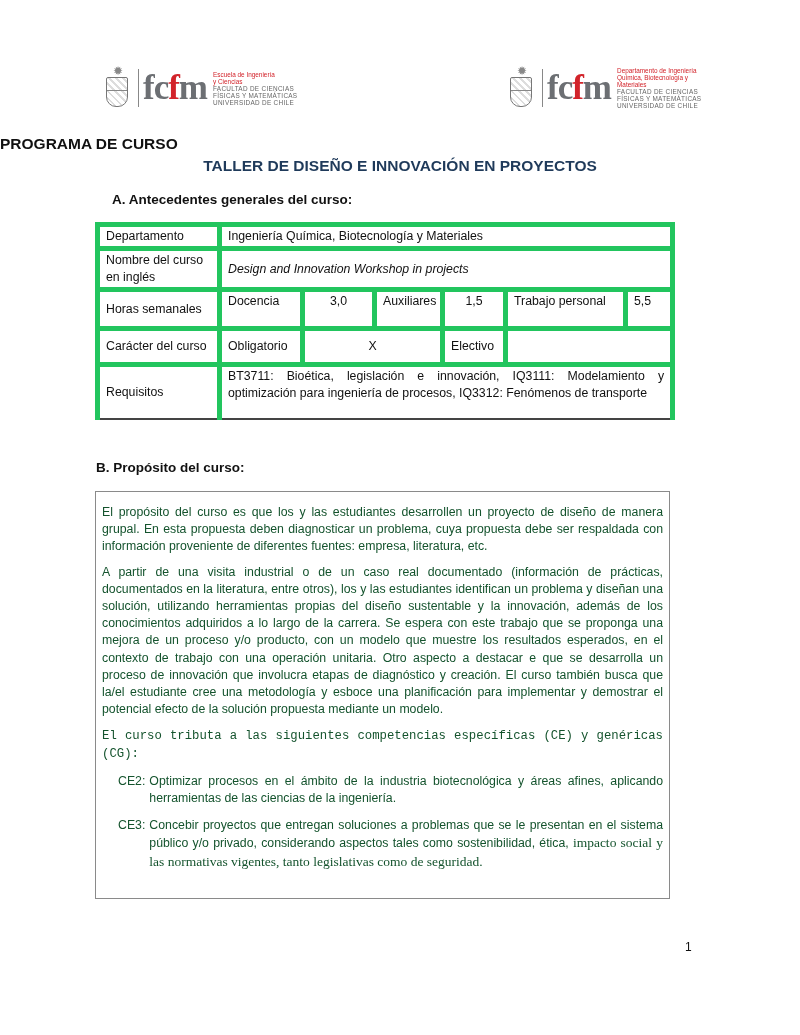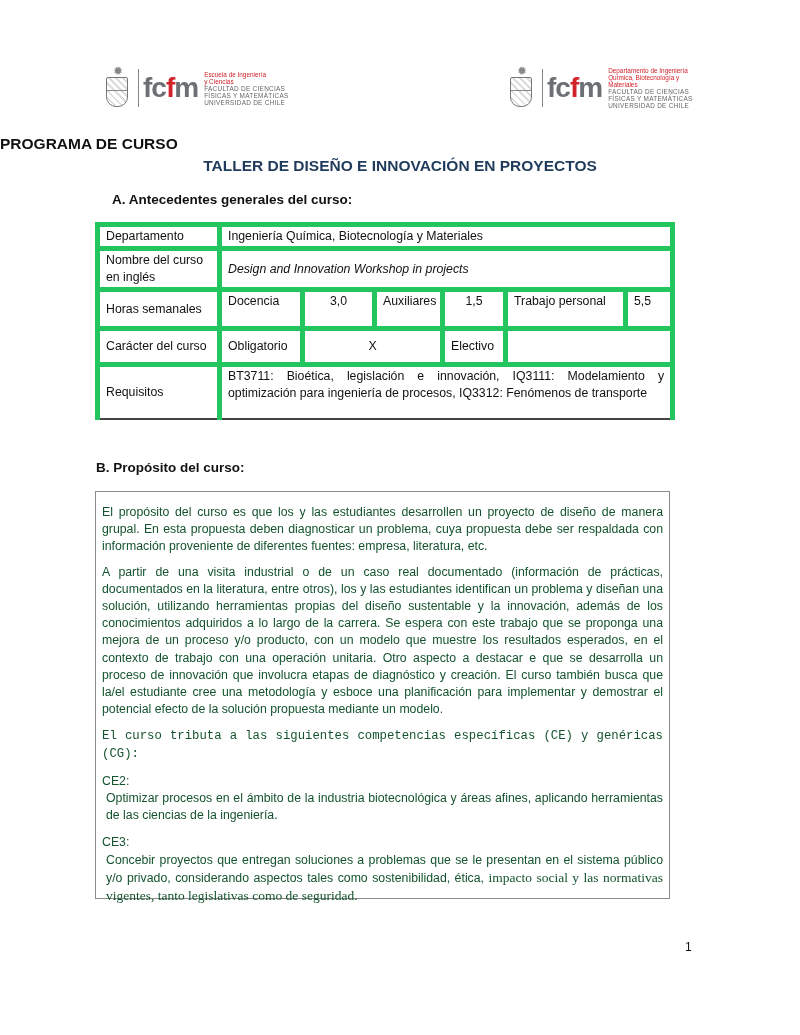--- a/index.html
+++ b/index.html
@@ -9,21 +9,21 @@
   .logo-left { left: 104px; }
   .logo-right { left: 508px; }
   .crest { width: 28px; height: 44px; position: relative; }
   .crest .sun { position: absolute; left: 7px; top: 0; width: 14px; height: 10px;
                 color: #888; font-size: 12px; line-height: 10px; text-align: center; }
   .crest .shield { position: absolute; left: 2px; top: 11px; width: 22px; height: 30px;
                    border: 1.5px solid #777; border-radius: 2px 2px 10px 10px; box-sizing: border-box;
                    background: repeating-linear-gradient(45deg, #ddd 0 2px, #fff 2px 5px); }
   .crest .shield::after { content: ""; position: absolute; left: 0; right: 0; top: 12px; height: 1px; background: #888; }
   .fcfm { display: flex; align-items: center; margin-left: 6px; padding-left: 4px; border-left: 1.5px solid #888; height: 38px; }
-  .fcfm-word { font-family: Liberation Sans, sans-serif; font-weight: bold; font-size: 28px; letter-spacing: -1px; color: #6c6f73; line-height: 36px; }
+  .fcfm-word { font-family: Liberation Serif, serif; font-weight: bold; font-size: 35px; letter-spacing: -1px; color: #6c6f73; line-height: 36px; }
   .fcfm-word .red { color: #d2232a; }
   .logo-text { margin-left: 6px; font-size: 6.4px; line-height: 7px; }
   .logo-text .red { color: #d2232a; }
   .logo-text .gray { color: #666; text-transform: uppercase; letter-spacing: 0.3px; }
 
   .title1 { position: absolute; top: 135px; left: 0; width: 800px; 
             font-family: "Liberation Sans", sans-serif; font-weight: bold; font-size: 15.5px; color: #111; }
   .title2 { position: absolute; top: 157px; left: 0; width: 800px; text-align: center;
             font-family: "Liberation Sans", sans-serif; font-weight: bold; font-size: 15.5px; color: #1f3a5a; }
   .section-head { position: absolute; left: 96px; font-weight: bold; font-size: 13.5px; color: #111; }
@@ -34,21 +34,21 @@
   table.info tr.bold-bottom td { border-bottom: 2px solid #444; }
   td.label { vertical-align: middle !important; }
   td.center { text-align: center; }
   .italic { font-style: italic; }
   .justify { text-align: justify; text-align-last: left; }
 
   .purpose-box { position: absolute; left: 95px; top: 491px; width: 575px; height: 408px;
                  border: 1px solid #8a8a8a; box-sizing: border-box; padding: 12px 6px 0 6px;
                  font-size: 12.3px; line-height: 17.2px; color: #14532d; }
   .purpose-box p { margin: 0 0 8px 0; text-align: justify; }
-  .ce { display: flex; margin: 0 0 10px 0; flex-direction: column; }
+  .ce { display: flex; margin: 0 0 10px 16px; }
   .ce-code { flex: 0 0 auto; white-space: nowrap; }
   .ce-text { text-align: justify; }
   .serif-tail { font-family: "Liberation Serif", serif; font-size: 13.5px; }
   .page-num { position: absolute; left: 685px; top: 940px; font-size: 12px; color: #111; }
 </style>
 </head>
 <body>
 
 <div class="logo logo-left">
   <div class="crest">

